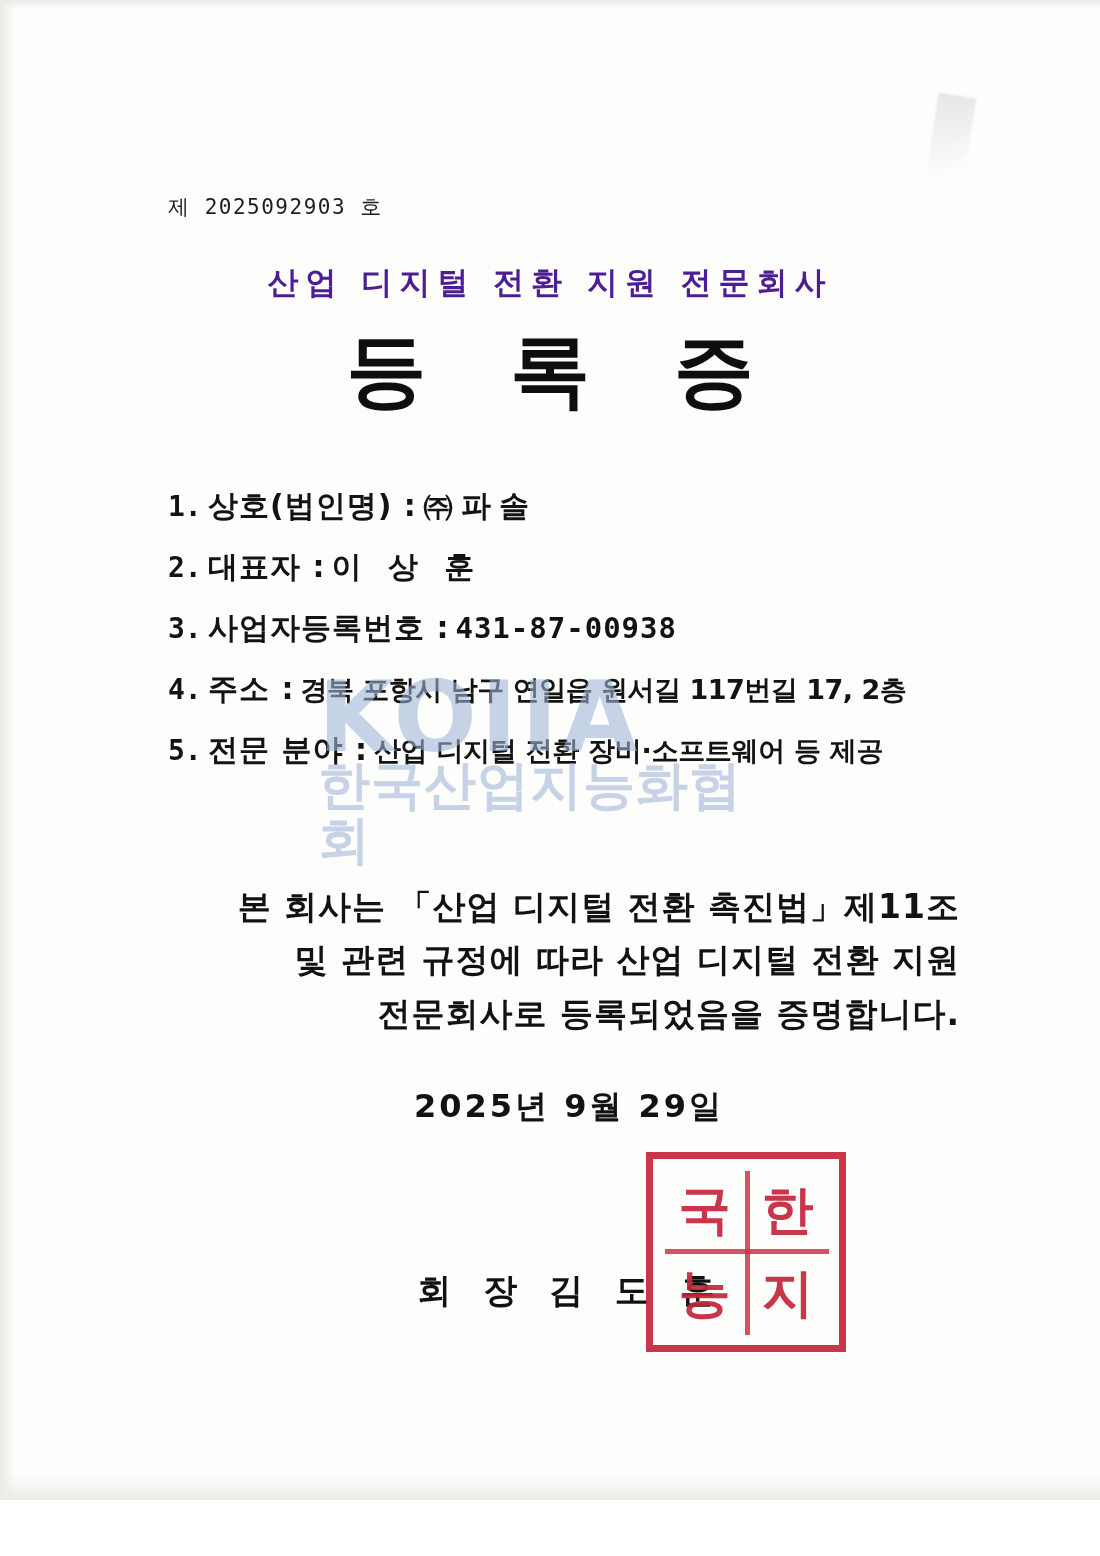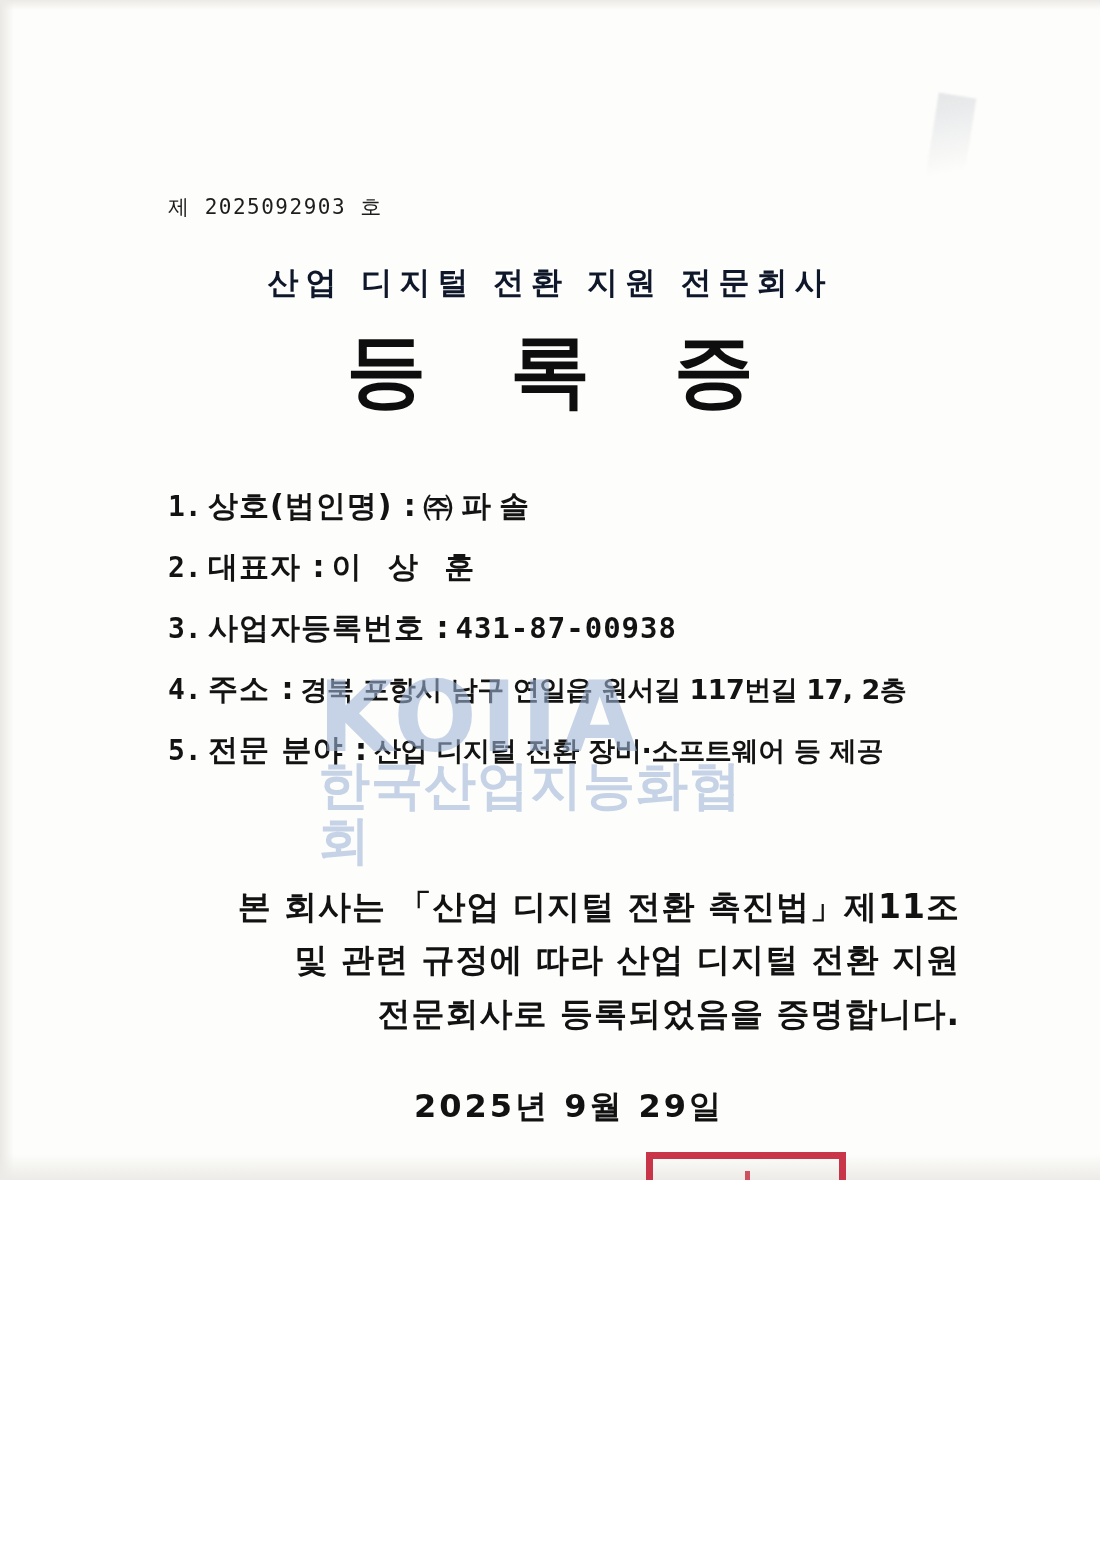--- a/index.html
+++ b/index.html
@@ -6,21 +6,21 @@
     margin: 0;
     padding: 0;
     background: #ffffff;
   }
   body {
     font-family: "DejaVu Sans", "Liberation Sans", sans-serif;
   }
   .page {
     position: relative;
     width: 1100px;
-    height: 1180px;
+    height: 1500px;
     margin: 0 auto;
     background: #fdfdfb;
     overflow: hidden;
   }
   
   .scan-edge-left {
     position: absolute;
     left: 0; top: 0;
     width: 14px; height: 100%;
     background: linear-gradient(to right, #e9e8e4, rgba(255,255,255,0));
@@ -55,21 +55,21 @@
     font-family: "DejaVu Sans Mono", "Liberation Mono", monospace;
   }
   .subtitle {
     position: absolute;
     left: 0; right: 0;
     top: 262px;
     text-align: center;
     font-size: 31px;
     letter-spacing: 7px;
     font-weight: 700;
-    color: #0f172a;
+    color: #4c1d95;
   }
   .main-title {
     position: absolute;
     left: 0; right: 0;
     top: 318px;
     text-align: center;
     font-size: 80px;
     letter-spacing: 28px;
     font-weight: 800;
     color: #0e0e0e;

